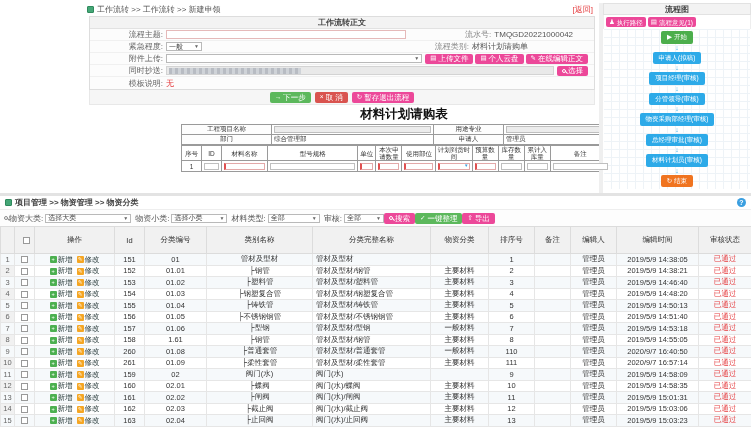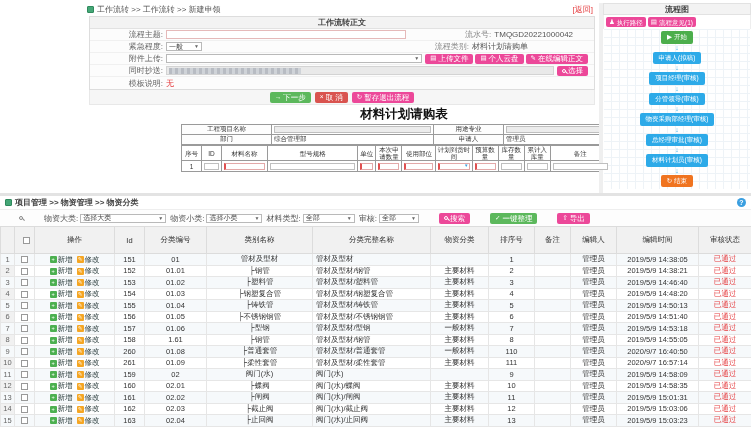--- a/index.html
+++ b/index.html
@@ -56,21 +56,21 @@
      background:repeating-linear-gradient(0deg,transparent 0 7px,#eef3f7 7px 8px),
                 repeating-linear-gradient(90deg,transparent 0 7px,#eef3f7 7px 8px);
      display:flex;flex-direction:column;align-items:center;padding-top:2px}
   .fnode{color:#fff;font-size:6.5px;line-height:1;padding:3px 6px;border-radius:2px;white-space:nowrap}
   .fnode.start{background:#4cae4c}.fnode.step{background:#2daae8}.fnode.end{background:#f07420}
   .farrow{color:#2daae8;font-size:7px;line-height:6px;padding:1px 0}
   
   .bottom-section{height:228px;background:#fff}
   .bc-row{display:flex;align-items:center;height:13px;padding:0 5px;gap:3px;color:#444;font-weight:bold}
   .help-icon{margin-left:auto;width:9px;height:9px;border-radius:50%;background:#3b9fe0;color:#fff;font-size:7px;line-height:9px;text-align:center;font-weight:bold}
-  .filter-row{display:flex;align-items:center;height:17px;padding:0 19px;gap:20px;border-top:1px solid #eee;background:#fdfdfd}
+  .filter-row{display:flex;align-items:center;height:17px;padding:0 4px;gap:0;border-top:1px solid #eee;background:#fdfdfd}
   .lens{display:inline-block;width:4px;height:4px;border:1px solid currentColor;border-radius:50%;position:relative;flex-shrink:0}
   .lens::after{content:"";position:absolute;width:3px;height:1px;background:currentColor;right:-3px;bottom:-1px;transform:rotate(45deg)}
   .lead-lens{color:#8a8a8a;margin-right:1px}
   .fgroup{display:inline-flex;align-items:center;gap:2px;color:#555}
   .fs0{width:86px}.fs1{width:56px}.fs2{width:52px}.fs3{width:40px}
   .grid{width:751px;table-layout:fixed;border-collapse:collapse;font-size:7.5px}
   .grid th{background:#f1f1f1;border:1px solid #dcdcdc;height:12px;font-weight:normal;color:#333;padding:8px;overflow:hidden;white-space:nowrap}
   .grid td{border:1px solid #e6e6e6;height:11px;padding:0 1px;text-align:center;overflow:hidden;white-space:nowrap;color:#333}
   .grid tr.alt td{background:#f6f9fb}
   .grid td.c0{background:#f1f1f1;color:#666}

